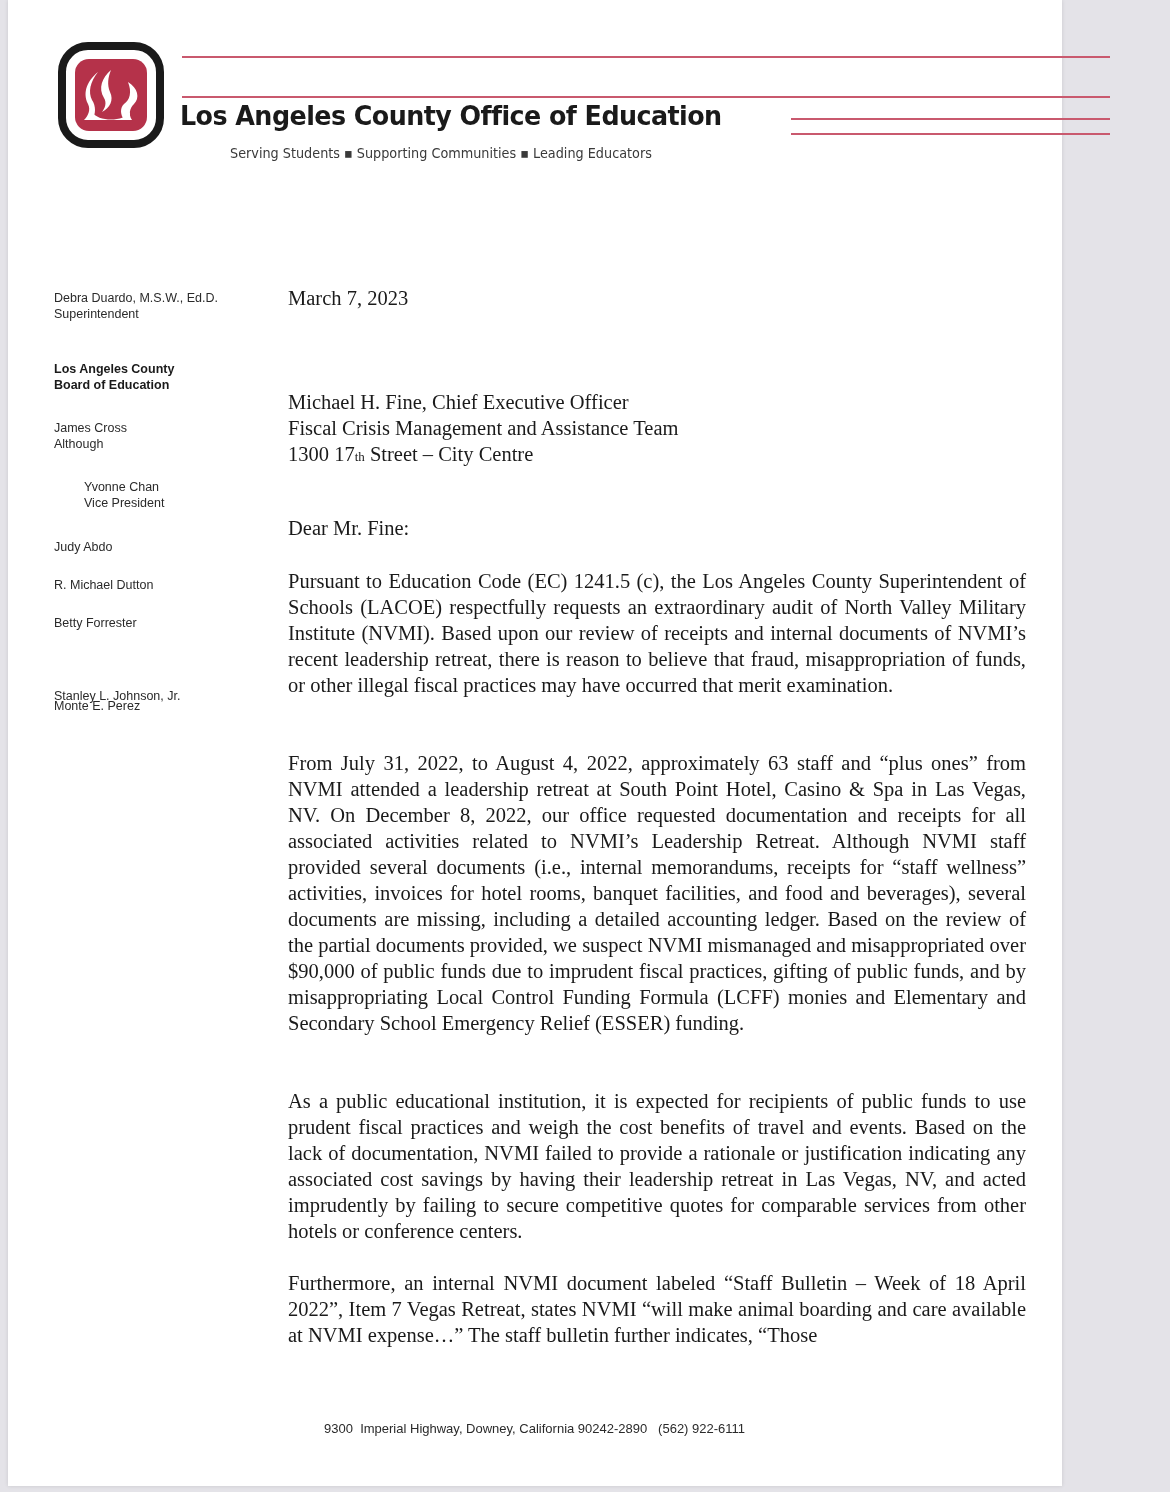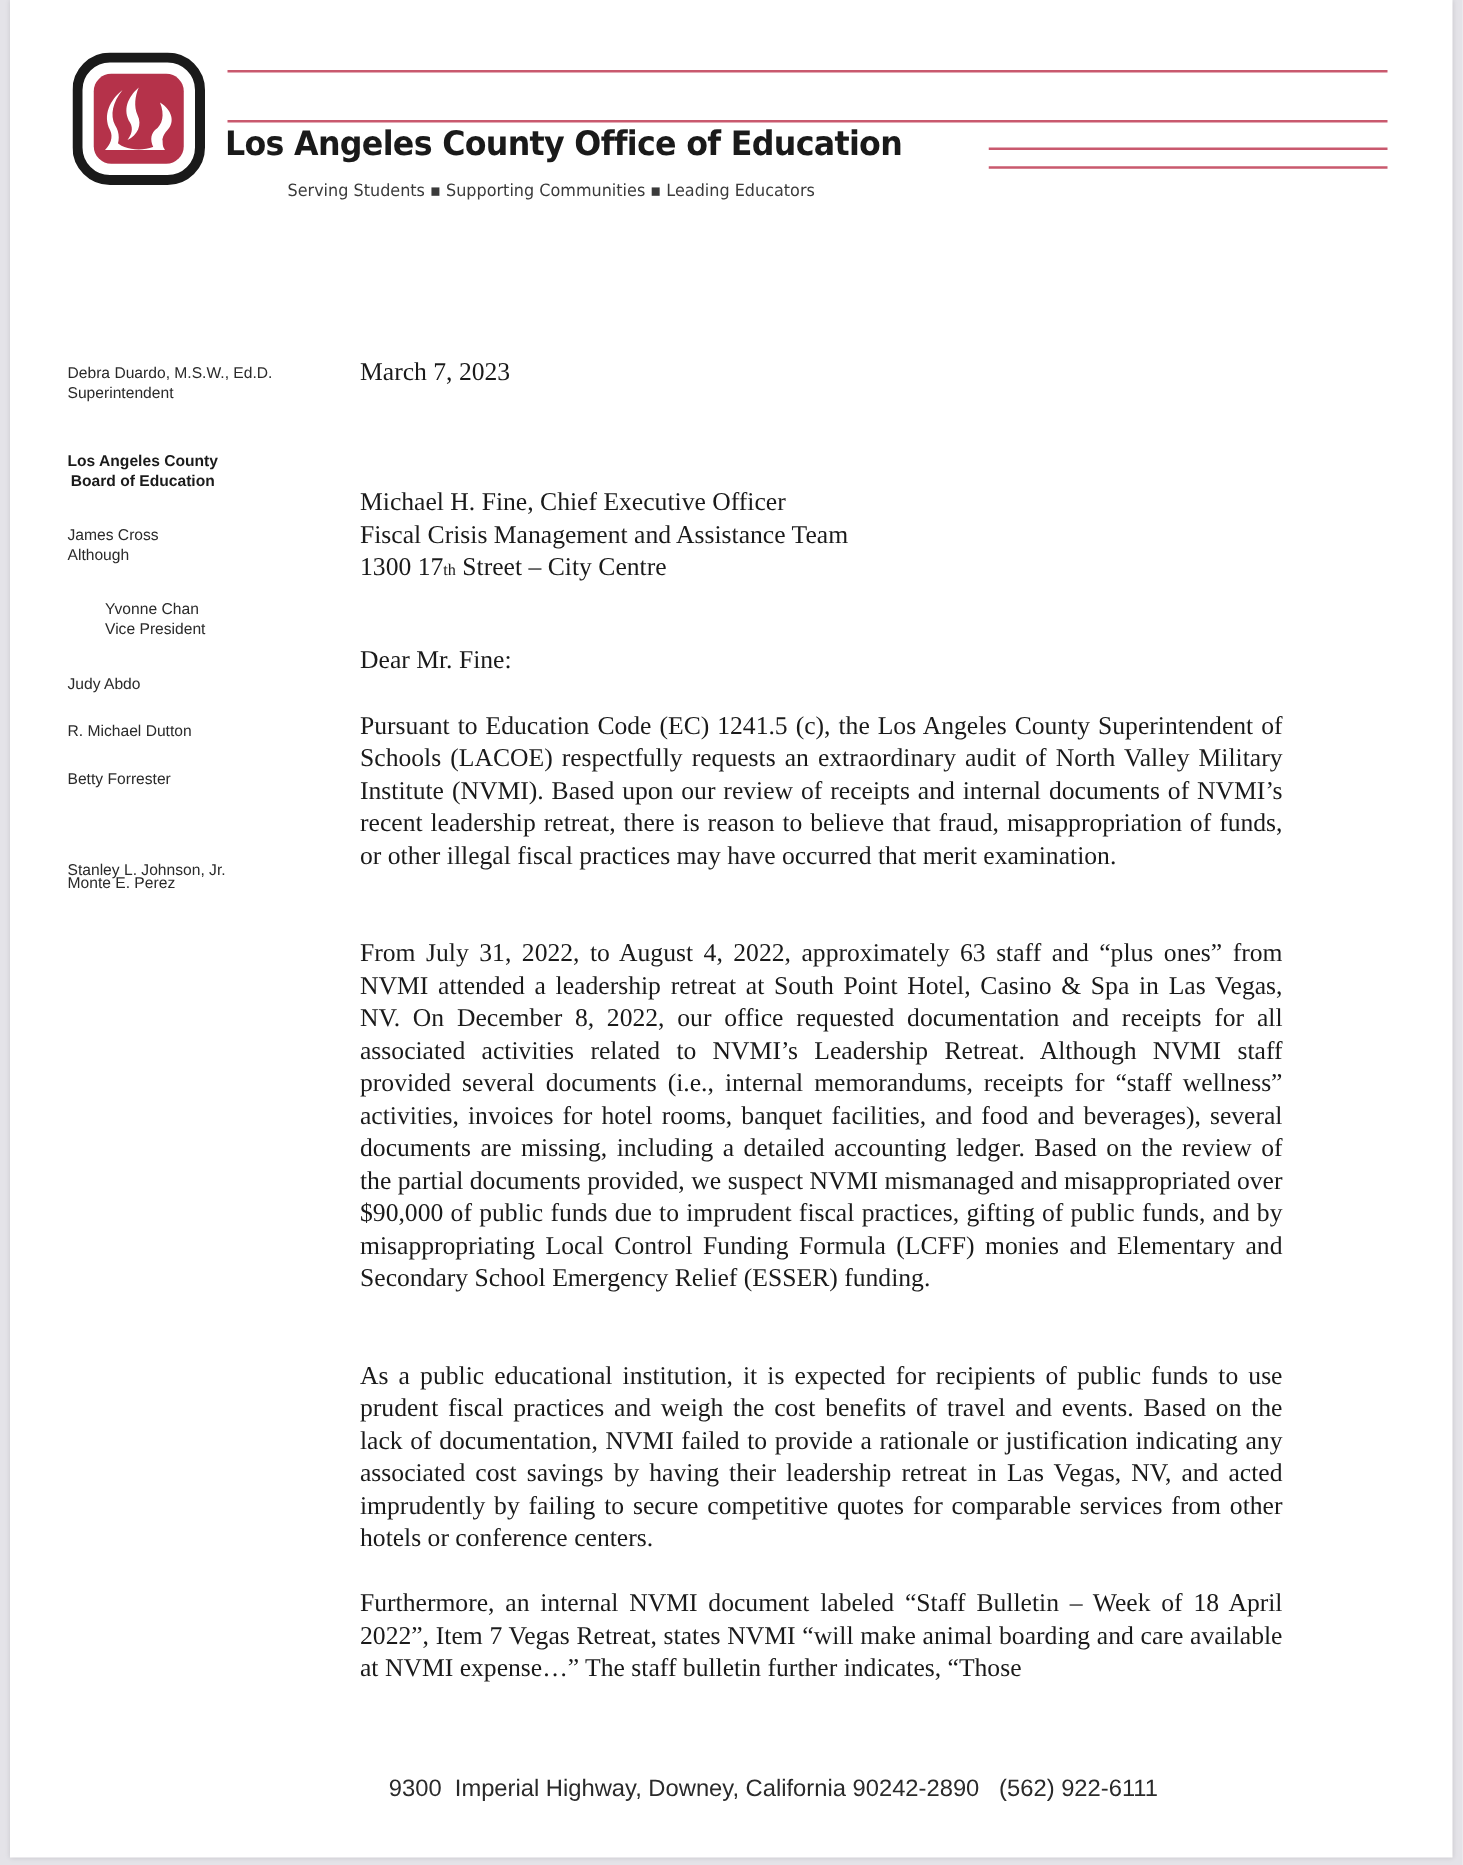--- a/index.html
+++ b/index.html
@@ -10,21 +10,21 @@
     body {
       width: 1170px;
       height: 1492px;
       position: relative;
       overflow: hidden;
     }
     .page {
       position: absolute;
       left: 8px;
       top: 0;
-      width: 1154px;
+      width: 1054px;
       height: 1486px;
       background: #ffffff;
       box-shadow: 0 0 4px rgba(0,0,0,0.12);
       text-decoration: underline;
     }
     .logo {
       position: absolute;
       left: 50px;
       top: 42px;
       width: 106px;
@@ -87,24 +87,24 @@
     .salutation { position: absolute; top: 230px; left: 0; white-space: nowrap; }
     .body-para {
       position: absolute;
       left: 0;
       width: 738px;
       text-align: justify;
     }
     .sup-small { font-size: 13px; vertical-align: baseline; }
     .footer {
       position: absolute;
-      left: 303px;
+      left: 316px;
       top: 1421px;
       font-family: "Liberation Sans", sans-serif;
-      font-size: 19px;
+      font-size: 13px;
       color: #2a2a2a;
       white-space: pre;
     }
   </style>
 </head>
 <body>
 
 <div class="page">
 
   <svg class="logo" viewBox="0 0 106 106">
@@ -123,21 +123,21 @@
   <div class="rule" style="left:783px; top:133px; width:319px;"></div>
 
   <div class="org-name">Los Angeles County Office of Education</div>
   <div class="tagline">Serving Students ▪ Supporting Communities ▪ Leading Educators</div>
 
   <div class="sidebar">
     <div class="sb-block" style="top:0;">
       <div>Debra Duardo, M.S.W., Ed.D.</div>
       <div>Superintendent</div>
     </div>
-    <div class="sb-block bold" style="top:71px;text-align:center;">
+    <div class="sb-block bold" style="top:71px;">
       <div>Los Angeles County</div>
       <div>Board of Education</div>
     </div>
     <div class="sb-block" style="top:130px;">
       <div>James Cross</div>
       <div>Although</div>
     </div>
     <div class="sb-block" style="top:189px; left:2px;margin-left:28px;">
       <div>Yvonne Chan</div>
       <div>Vice President</div>

